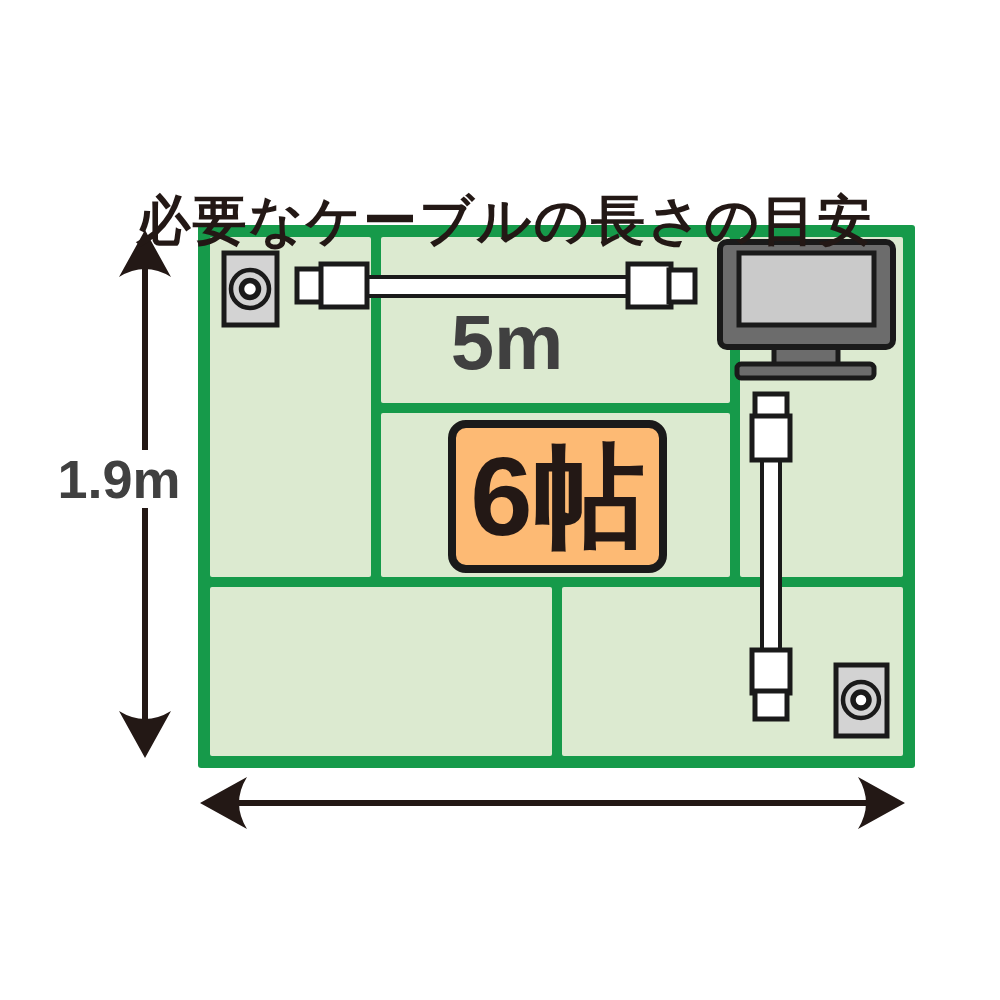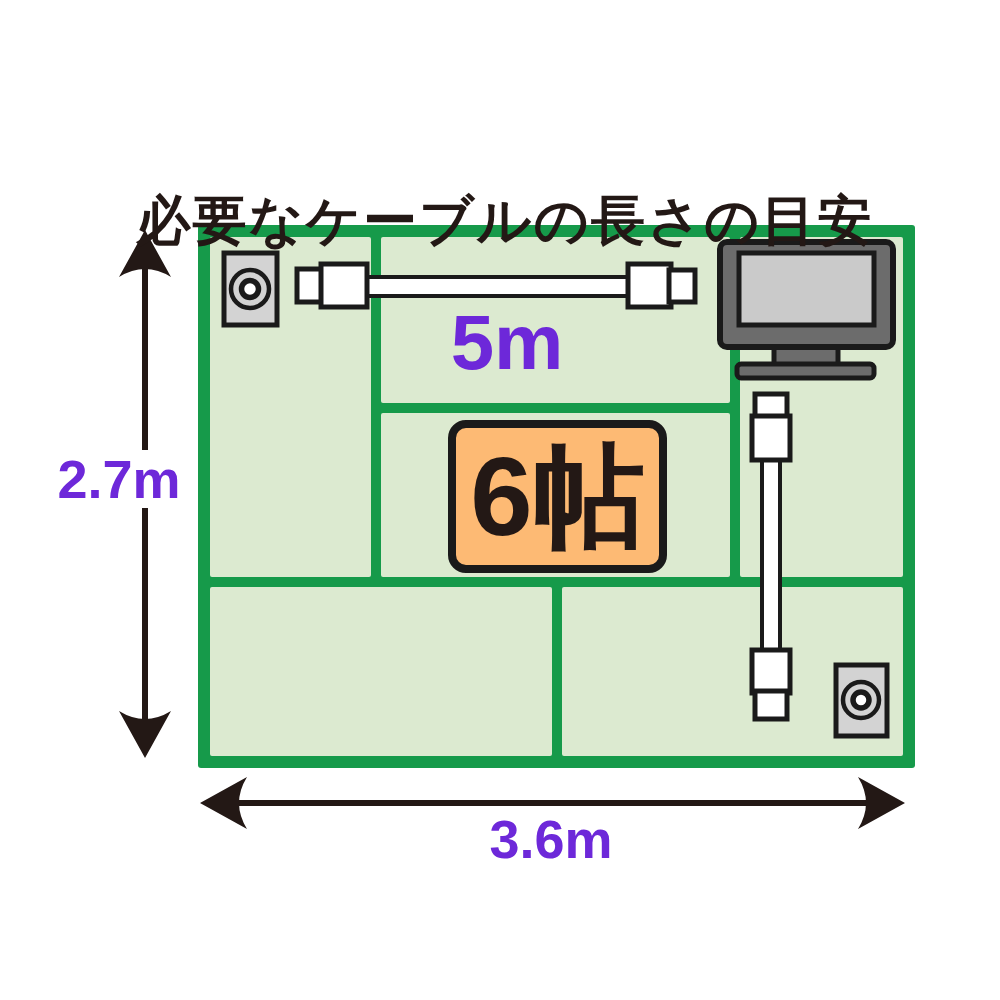--- a/index.html
+++ b/index.html
@@ -47,21 +47,21 @@
   .overlay-svg {
     position: absolute;
     left: 0;
     top: 0;
     width: 1000px;
     height: 1000px;
     z-index: 2;
   }
   .dim-label {
     position: absolute;
-    color: #6d28d9;
+    color: #404040;
     font-weight: bold;
     text-align: center;
     line-height: 1;
     z-index: 3;
     white-space: nowrap;
   }
   .label-5m   { left: 437px; top: 303px; width: 140px; font-size: 78px; }
   .label-3m   { left: 778px; top: 486px; width: 132px; font-size: 78px; }
   .label-27m  { left: 40px;  top: 452px; width: 158px; font-size: 54px; }
   .label-36m  { left: 460px; top: 812px; width: 182px; font-size: 54px; }
@@ -153,16 +153,15 @@
       <line x1="238" y1="803" x2="867" y2="803" stroke="#231815" stroke-width="6"></line>
       <path d="M905,803 L858,777 Q874,803 858,829 Z" fill="#231815"></path>
     </g>
   </svg>
 
   <div class="size-box">
     <span>6帖</span>
   </div>
 
   <div class="dim-label label-5m">5m</div>
-  <div class="dim-label label-27m">2.7m</div>
-  <div class="dim-label label-36m">3.6m</div>
+  <div class="dim-label label-27m">1.9m</div>
 
 </div>
 
 </body></html>

